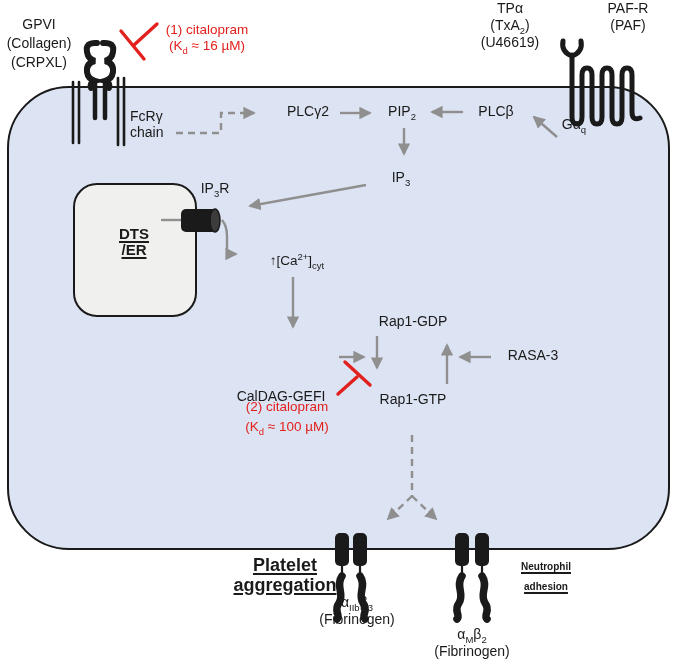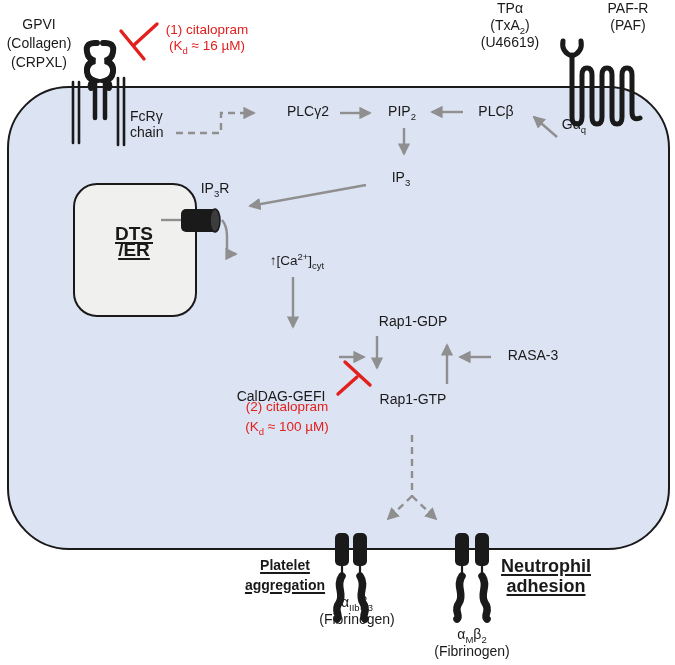--- a/index.html
+++ b/index.html
@@ -144,46 +144,46 @@
   <div class="lbl" style="left:382px;top:103px;width:40px;"><span>PIP</span><sub>2</sub></div>
 
   <div class="lbl" style="left:472px;top:103px;width:48px;"><span>PLCβ</span></div>
 
   <div class="lbl" style="left:554px;top:116px;width:40px;"><span>Gα</span><sub>q</sub></div>
 
   <div class="lbl" style="left:384px;top:169px;width:34px;"><span>IP</span><sub>3</sub></div>
 
   <div class="lbl" style="left:193px;top:180px;width:44px;"><span>IP</span><sub>3</sub><span>R</span></div>
 
-  <div class="lbl bold-u" style="left:99px;top:226px;width:70px;font-size:19px;line-height:16px;">
+  <div class="lbl bold-u" style="left:99px;top:226px;width:70px;font-size:15px;line-height:16px;">
     <div><span class="uline">DTS</span></div>
     <div><span class="uline">/ER</span></div>
   </div>
 
   <div class="lbl" style="left:252px;top:252px;width:90px;font-size:13.5px;"><span>↑[Ca</span><sup>2+</sup><span>]</span><sub>cyt</sub></div>
 
   <div class="lbl" style="left:224px;top:347px;width:114px;margin-top:41px;"><span>CalDAG-GEFI</span></div>
 
   <div class="lbl" style="left:369px;top:313px;width:88px;"><span>Rap1-GDP</span></div>
 
   <div class="lbl" style="left:369px;top:391px;width:88px;"><span>Rap1-GTP</span></div>
 
   <div class="lbl" style="left:499px;top:347px;width:68px;"><span>RASA-3</span></div>
 
   <div class="lbl red" style="left:231px;top:397px;width:112px;line-height:20px;">
     <div>(2) citalopram</div>
     <div><span>(K</span><sub>d</sub><span> ≈ 100 µM)</span></div>
   </div>
 
-  <div class="lbl bold-u" style="left:233px;top:556px;width:104px;font-size:14px;line-height:19.5px;">
+  <div class="lbl bold-u" style="left:233px;top:556px;width:104px;font-size:18px;line-height:19.5px;">
     <div><span class="uline">Platelet</span></div>
     <div><span class="uline">aggregation</span></div>
   </div>
 
-  <div class="lbl bold-u" style="left:494px;top:557px;width:104px;font-size:18px;line-height:19.5px;">
+  <div class="lbl bold-u" style="left:494px;top:557px;width:104px;font-size:10px;line-height:19.5px;">
     <div><span class="uline">Neutrophil</span></div>
     <div><span class="uline">adhesion</span></div>
   </div>
 
   <div class="lbl" style="left:305px;top:594px;width:104px;line-height:16.5px;">
     <div><span>α</span><sub>IIb</sub><span>β</span><sub>3</sub></div>
     <div>(Fibrinogen)</div>
   </div>
 
   <div class="lbl" style="left:420px;top:626px;width:104px;line-height:16.5px;">

